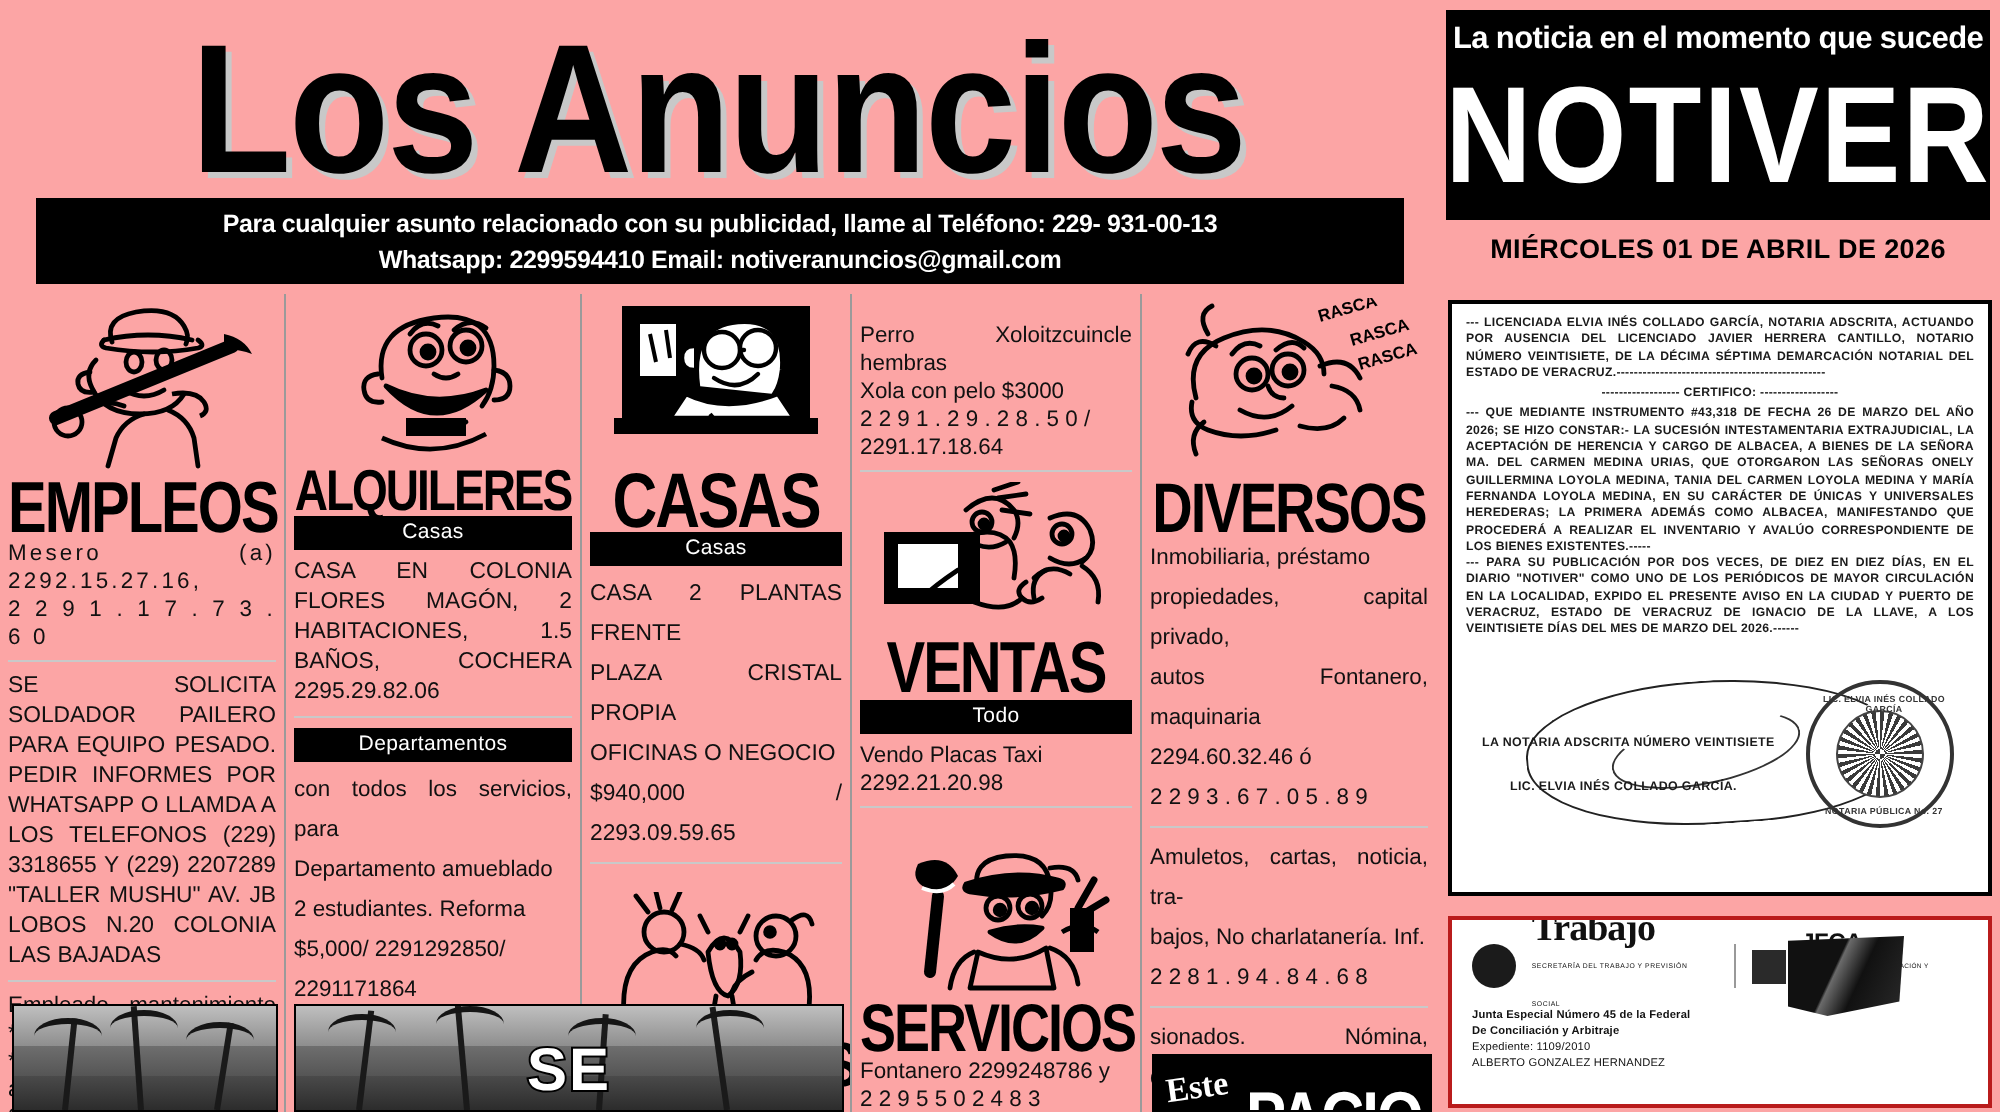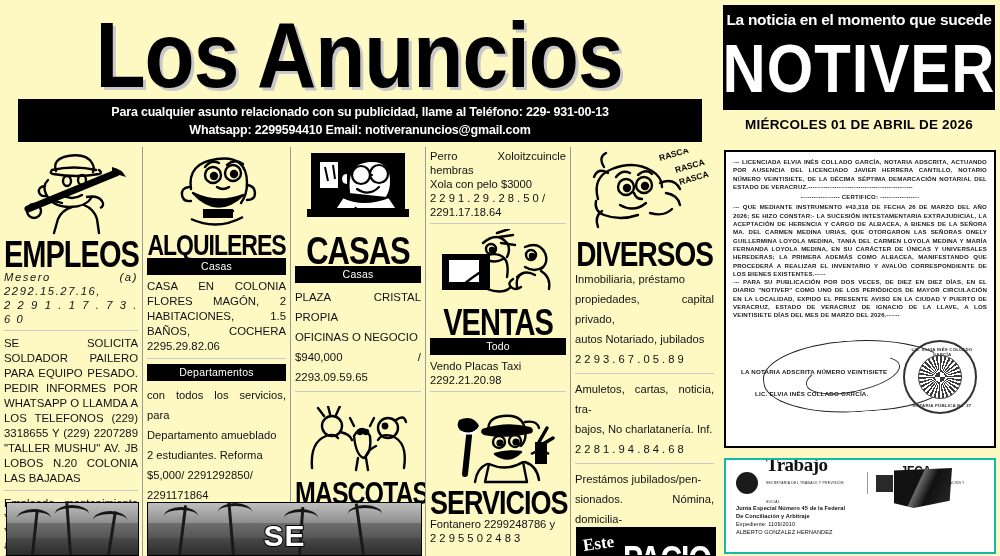--- a/index.html
+++ b/index.html
@@ -4,21 +4,21 @@
 <title>Los Anuncios - NOTIVER</title>
 <style>
   * { box-sizing: border-box; }
   html, body {
     margin: 0; padding: 0;
     width: 1000px; height: 556px;
     background: #ffffff;
     font-family: "Liberation Sans", sans-serif;
     overflow: hidden;
   }
-  .page { position: relative; width: 1000px; height: 556px; background:#fef9c3; }
+  .page { position: relative; width: 1000px; height: 556px; background:#fca5a5; }
 
   
   .masthead { position:absolute; left:0; top:0; width:718px; height:145px; }
   .mast-title {
     position:absolute; left:0; top:4px; width:718px; height:92px;
     font-family: "Liberation Sans", sans-serif;
     font-weight: bold; font-size: 82px; line-height: 92px;
     letter-spacing: -1px;
     text-align: center; color:#000;
     text-shadow: 3px 3px 0 #c8c8c8;
@@ -94,21 +94,21 @@
     text-align: justify; text-justify: inter-word;
     margin: 0 0 5px 0;
     padding-bottom: 4px;
     border-bottom: 1px solid #c9c9c9;
     -webkit-hyphens:none; hyphens:none;
   }
   .ad:last-child { border-bottom:none; }
   .ad.caps { font-size:11.4px; }
   .ad.loose { line-height:20px; }
   .ad.tight { line-height:14px; }
-  .ad.spaced { letter-spacing:1.6px;font-style:italic; }
+  .ad.spaced { letter-spacing:1.6px; }
 
   .ad-line { display:block; }
   .ad-line.just { text-align:justify; }
 
   
   .photo {
     position:absolute; background:#4c4c4c; overflow:hidden;
     border:1px solid #000;
   }
   .photo .sky { position:absolute; left:0; top:0; right:0; height:38%; background:linear-gradient(#bfbfbf,#8e8e8e); }
@@ -181,21 +181,21 @@
   }
   .seal-top, .seal-bot {
     position:absolute; left:0; width:74px; text-align:center;
     font-size:4.4px; font-weight:bold; color:#333; letter-spacing:0.2px;
   }
   .seal-top { top:5px; }
   .seal-bot { bottom:4px; }
 
   .legal-jfca {
     position:absolute; left:724px; top:458px; width:272px; height:96px;
-    border:2px solid #14b8a6; background:#fff; padding:8px 10px; overflow:hidden;
+    border:2px solid #b91c1c; background:#fff; padding:8px 10px; overflow:hidden;
   }
   .jfca-logos { display:flex; align-items:center; gap:8px; height:30px; }
   .jfca-emblem { width:22px; height:22px; border-radius:50%; background:#1b1b1b; }
   .jfca-trabajo { font-family:"Liberation Serif", serif; font-size:19px; font-weight:bold; letter-spacing:-0.5px; color:#111; line-height:19px;}
   .jfca-trabajo small { display:block; font-family:"Liberation Sans",sans-serif; font-size:3.4px; font-weight:normal; letter-spacing:0.3px; }
   .jfca-div { width:1px; height:22px; background:#999; }
   .jfca-sq { width:17px; height:17px; background:#2a2a2a; }
   .jfca-name { font-size:12px; font-weight:bold; color:#111; letter-spacing:-0.2px; line-height:12px;}
   .jfca-name small { display:block; font-size:3.2px; font-weight:normal; letter-spacing:0.2px;}
   .jfca-flag {
@@ -323,20 +323,21 @@
           </g>
           <path d="M22 18 l3 14 M30 16 l2 14" stroke="#000" stroke-width="2" fill="none"></path>
           <rect x="4" y="60" width="102" height="8" fill="#000"></rect>
           <path d="M52 58 q6 8 14 2" fill="none" stroke="#000" stroke-width="2"></path>
         </svg>
         <div class="seclogo-word w-casas">CASAS</div>
       </div>
 
       <div class="subhead">Casas</div>
       <div class="ad caps loose">
+        <span class="ad-line">CASA 2 PLANTAS FRENTE</span>
         <span class="ad-line">PLAZA  CRISTAL  PROPIA</span>
         <span class="ad-line">OFICINAS    O    NEGOCIO</span>
         <span class="ad-line">$940,000 / 2293.09.59.65</span>
       </div>
 
       <div class="seclogo" style="margin-top:14px">
         <svg width="112" height="70" viewBox="0 0 112 70">
           <g fill="none" stroke="#000" stroke-width="2.4" stroke-linecap="round" stroke-linejoin="round">
             <path d="M10 62 q-2 -26 14 -32 q8 -3 12 2"></path>
             <circle cx="30" cy="20" r="10"></circle>
@@ -352,21 +353,21 @@
             <circle cx="83" cy="20" r="2.2" fill="#000"></circle>
             <path d="M94 14 q8 -6 10 2"></path>
             <path d="M74 40 q-8 4 -10 10"></path>
           </g>
         </svg>
         <div class="seclogo-word w-mascotas">MASCOTAS</div>
       </div>
     </div>
 
     <div class="col col4">
-      <div class="ad tight" style="margin-top:2px">
+      <div class="ad tight" style="margin-top:14px">
         <span class="ad-line">Perro Xoloitzcuincle hembras</span>
         <span class="ad-line">Xola    con    pelo    $3000</span>
         <span class="ad-line spaced">2 2 9 1 . 2 9 . 2 8 . 5 0 /</span>
         <span class="ad-line">2291.17.18.64</span>
       </div>
 
       <div class="seclogo">
         <svg width="122" height="74" viewBox="0 0 122 74">
           <rect x="6" y="26" width="46" height="34" fill="#000" stroke="#000" stroke-width="2"></rect>
           <rect x="12" y="31" width="30" height="22" fill="#fff"></rect>
@@ -457,32 +458,32 @@
             <text x="96" y="24" transform="rotate(-16 96 24)">RASCA</text>
             <text x="100" y="36" transform="rotate(-16 100 36)">RASCA</text>
           </g>
         </svg>
         <div class="seclogo-word w-diversos">DIVERSOS</div>
       </div>
 
       <div class="ad loose">
         <span class="ad-line">Inmobiliaria,          préstamo</span>
         <span class="ad-line">propiedades, capital privado,</span>
-        <span class="ad-line">autos Notariado, jubilados</span>
+        <span class="ad-line">autos Fontanero, maquinaria</span>
+        <span class="ad-line">2294.60.32.46                    ó</span>
         <span class="ad-line spaced">2 2 9 3 . 6 7 . 0 5 . 8 9</span>
       </div>
 
       <div class="ad loose">
         <span class="ad-line">Amuletos, cartas, noticia, tra-</span>
         <span class="ad-line">bajos, No charlatanería. Inf.</span>
         <span class="ad-line spaced">2 2 8 1 . 9 4 . 8 4 . 6 8</span>
       </div>
 
       <div class="ad loose">
-        <span class="ad-line">Prestámos      jubilados/pen-</span>
         <span class="ad-line">sionados. Nómina, domicilia-</span>
 
       </div>
     </div>
   </div>
 
   <div class="photo" style="left:6px; top:502px; width:133px; height:54px;">
     <div class="sky"></div>
       <div class="sea"></div>
       <div class="sand"></div>

